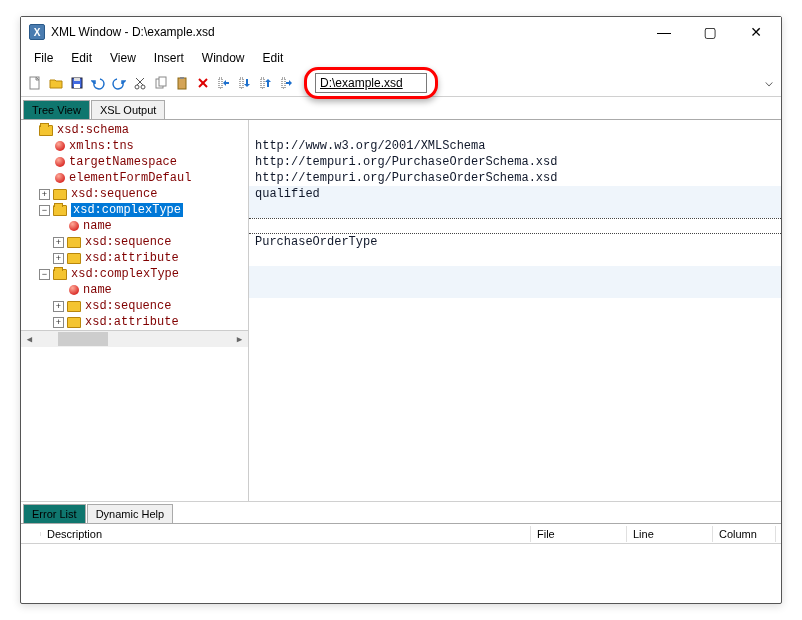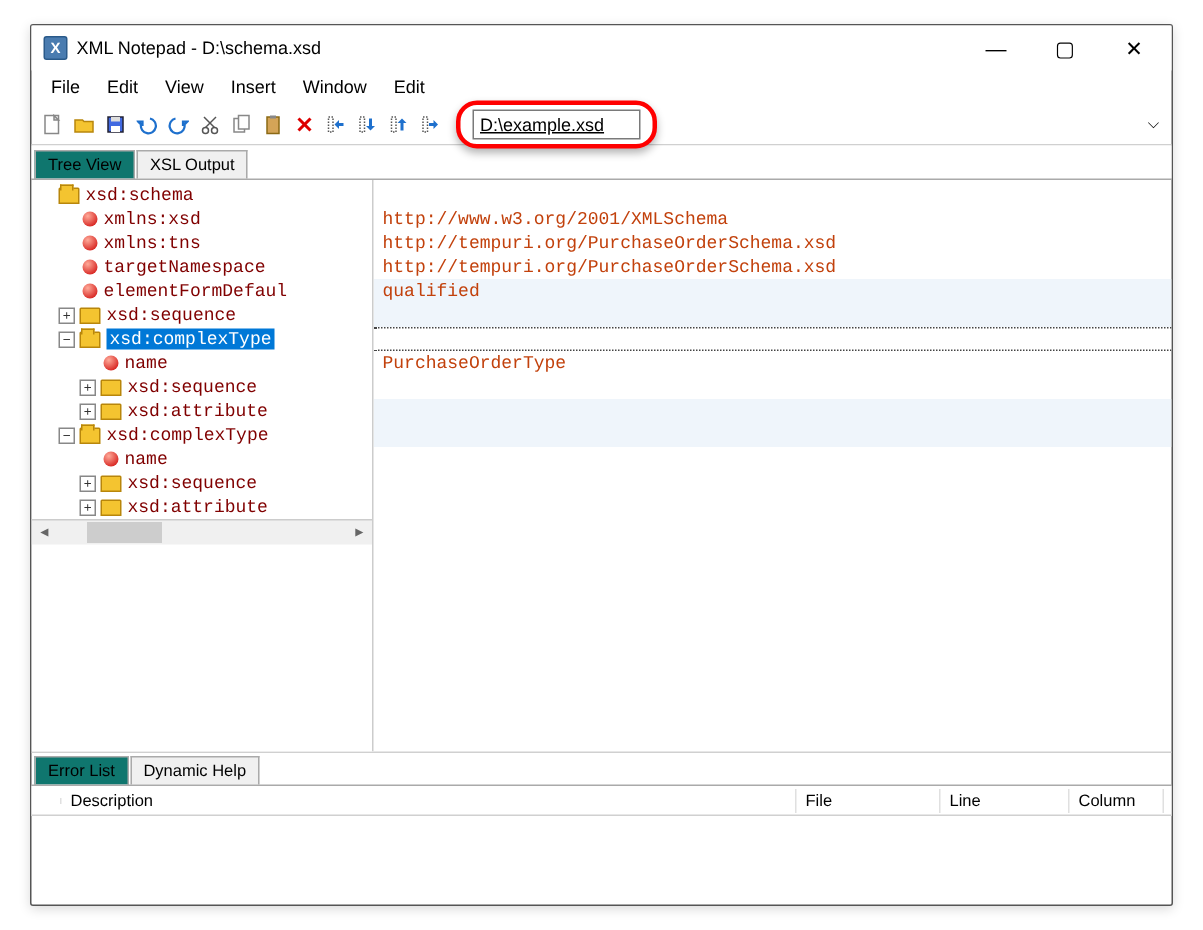--- a/index.html
+++ b/index.html
@@ -31,21 +31,21 @@
 .tree-row .exp.spacer { border: none; background: transparent; }
 .tree-row .exp.none { visibility: hidden; }
 .folder-icon { width: 14px; height: 11px; background: #f4c430; border: 1px solid #b8860b; border-radius: 1px 1px 0 0; margin-right: 4px; position: relative; }
 .folder-icon.open::before { content: ""; position: absolute; top: -3px; left: 0; width: 7px; height: 3px; background: #f4c430; border: 1px solid #b8860b; border-bottom: none; }
 .ball-icon { width: 10px; height: 10px; background: radial-gradient(circle at 35% 30%, #fa9, #c00); border-radius: 50%; margin-right: 4px; margin-left: 2px; }
 .node-label { color: #800000; }
 .node-label.selected { background: #0078d7; color: #fff; padding: 0 2px; }
 .indent-1 { padding-left: 18px; }
 .indent-2 { padding-left: 32px; }
 .value-pane { flex: 1; overflow: auto; font-family: "Courier New", monospace; font-size: 12px; padding-top: 2px; }
-.val-row { height: 16px; padding-left: 6px; color: #c2410c; white-space: nowrap; display: flex; align-items: center; text-align: center; }
+.val-row { height: 16px; padding-left: 6px; color: #0f172a; white-space: nowrap; display: flex; align-items: center; text-align: center; }
 .val-row.alt { background: #eff5fb; }
 .val-row.selected { background: #fff; border-top: 1px dotted #444; border-bottom: 1px dotted #444; box-sizing: border-box; }
 .hscroll { height: 17px; background: #f0f0f0; border-top: 1px solid #ccc; display: flex; align-items: center; }
 .hscroll .thumb-track { flex: 1; height: 100%; position: relative; }
 .hscroll .thumb { position: absolute; left: 20px; width: 50px; top: 1px; bottom: 1px; background: #cdcdcd; }
 .hscroll .arrow { width: 17px; height: 17px; display: flex; align-items: center; justify-content: center; color: #666; font-size: 9px; }
 .bottom-tabs { height: 22px; display: flex; align-items: flex-end; padding-left: 2px; border-top: 1px solid #d0d0d0;}
 .bottom-panel { height: 80px; display: flex; flex-direction: column; border-top: 1px solid #aaa; }
 .col-headers { height: 20px; display: flex; align-items: center; border-bottom: 1px solid #d0d0d0; font-size: 11px; background: #fff; }
 .col-headers .col { border-right: 1px solid #e0e0e0; padding: 2px 18px 2px 6px; }
@@ -54,21 +54,21 @@
 .col-headers .col.file { width: 96px; }
 .col-headers .col.line { width: 86px; }
 </style>
 </head>
 <body>
 
 <div class="window">
 
   <div class="titlebar">
     <span class="app-icon"></span>
-    <span class="title-text">XML Notepad - D:\schema.xsd</span>
+    <span class="title-text">XML Window - D:\example.xsd</span>
     <div class="win-controls">
       <div class="win-btn">—</div>
       <div class="win-btn">▢</div>
       <div class="win-btn">✕</div>
     </div>
   </div>
 
   <div class="menubar">
     <span class="menu-item">File</span>
     <span class="menu-item">Edit</span>
@@ -179,25 +179,20 @@
     <div class="tree-pane">
       <div class="tree-inner" id="tree-rows">
           <div class="tree-row indent-0">
             <span class="exp spacer"></span>
             <span class="folder-icon open"></span>
             <span class="node-label">xsd:schema</span>
           </div>
           <div class="tree-row indent-1">
             <span class="exp none"></span>
             <span class="ball-icon"></span>
-            <span class="node-label">xmlns:xsd</span>
-          </div>
-          <div class="tree-row indent-1">
-            <span class="exp none"></span>
-            <span class="ball-icon"></span>
             <span class="node-label">xmlns:tns</span>
           </div>
           <div class="tree-row indent-1">
             <span class="exp none"></span>
             <span class="ball-icon"></span>
             <span class="node-label">targetNamespace</span>
           </div>
           <div class="tree-row indent-1">
             <span class="exp none"></span>
             <span class="ball-icon"></span>

